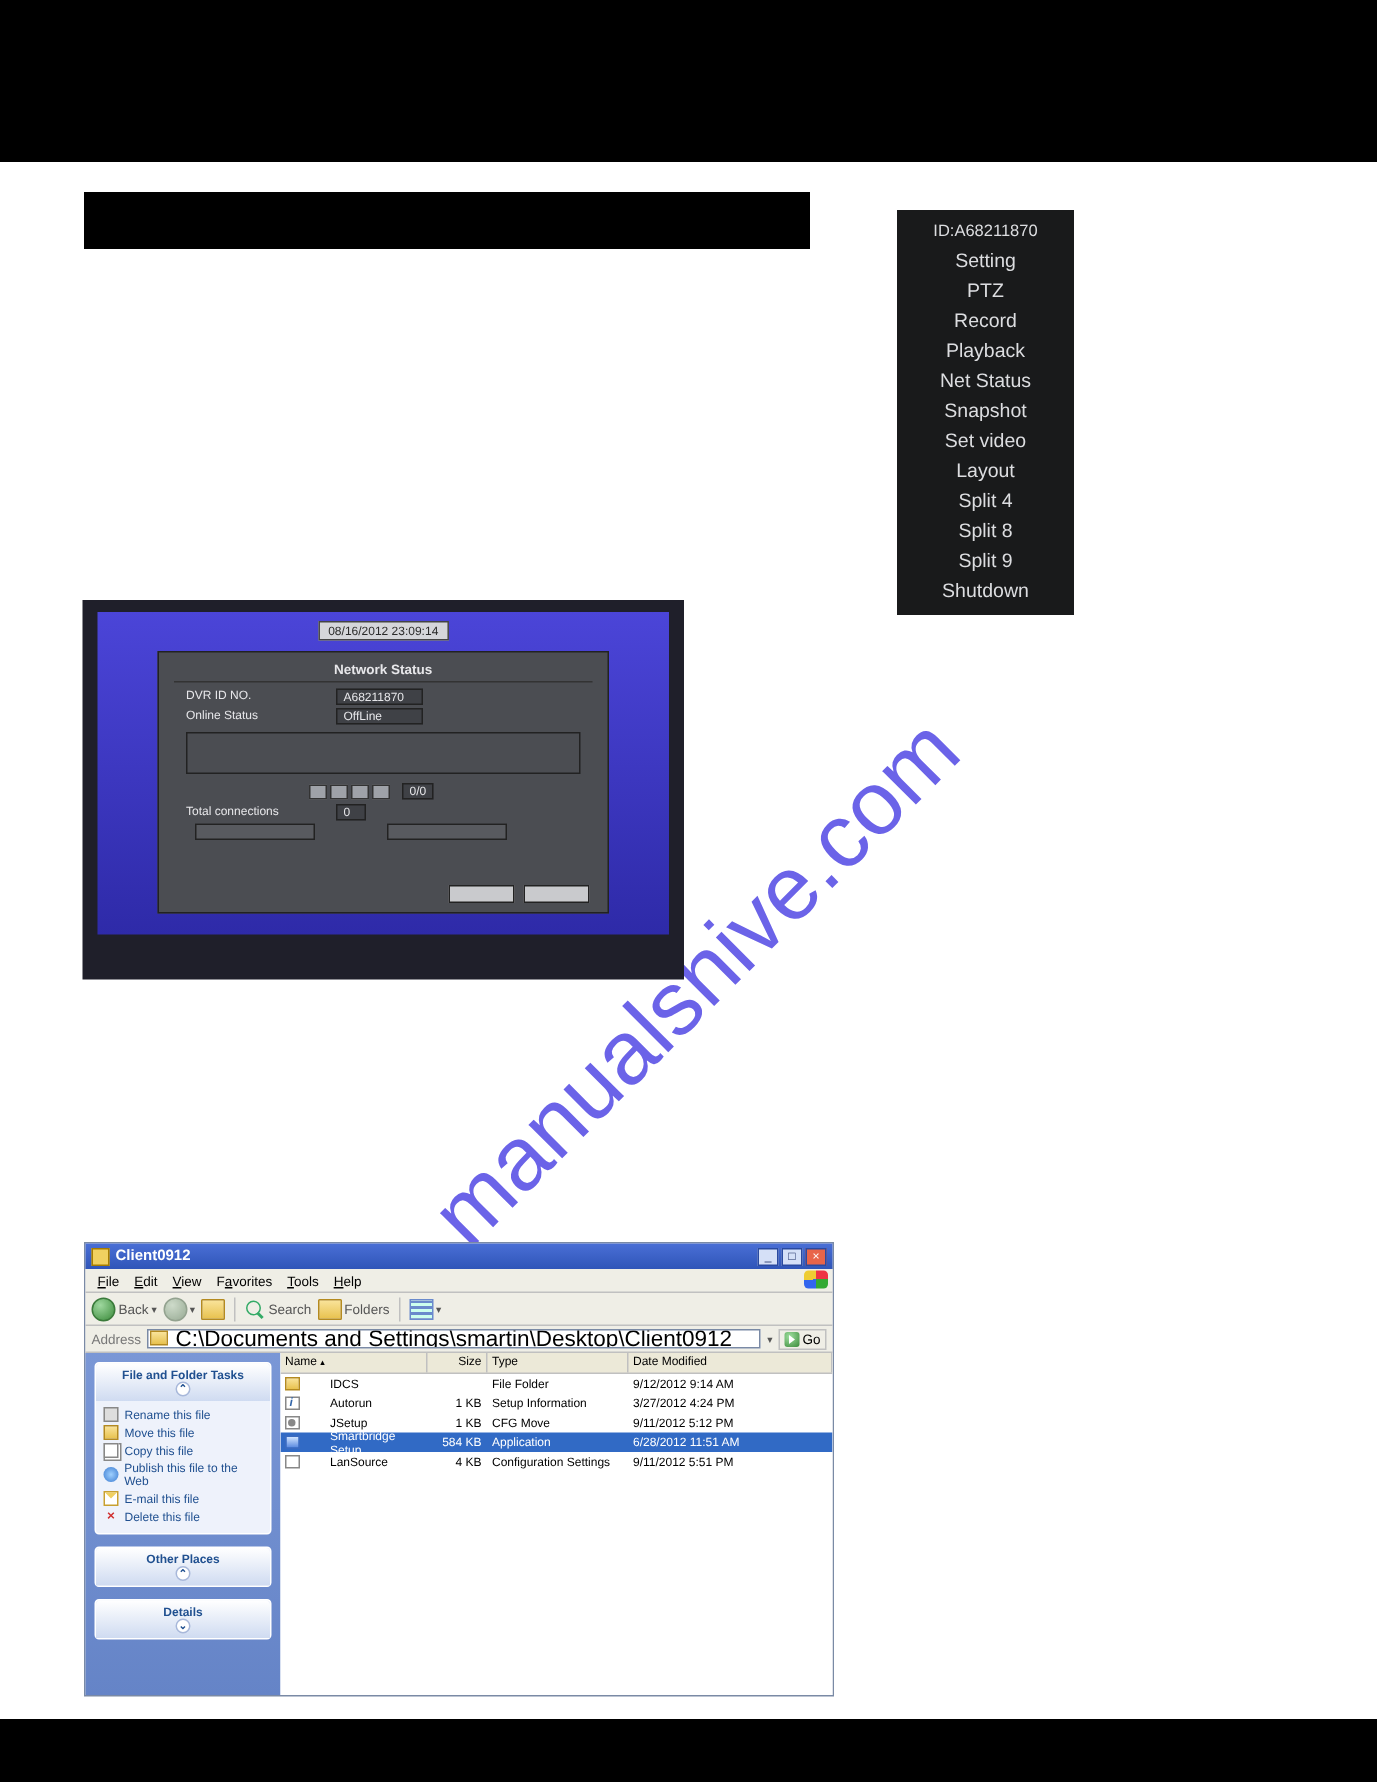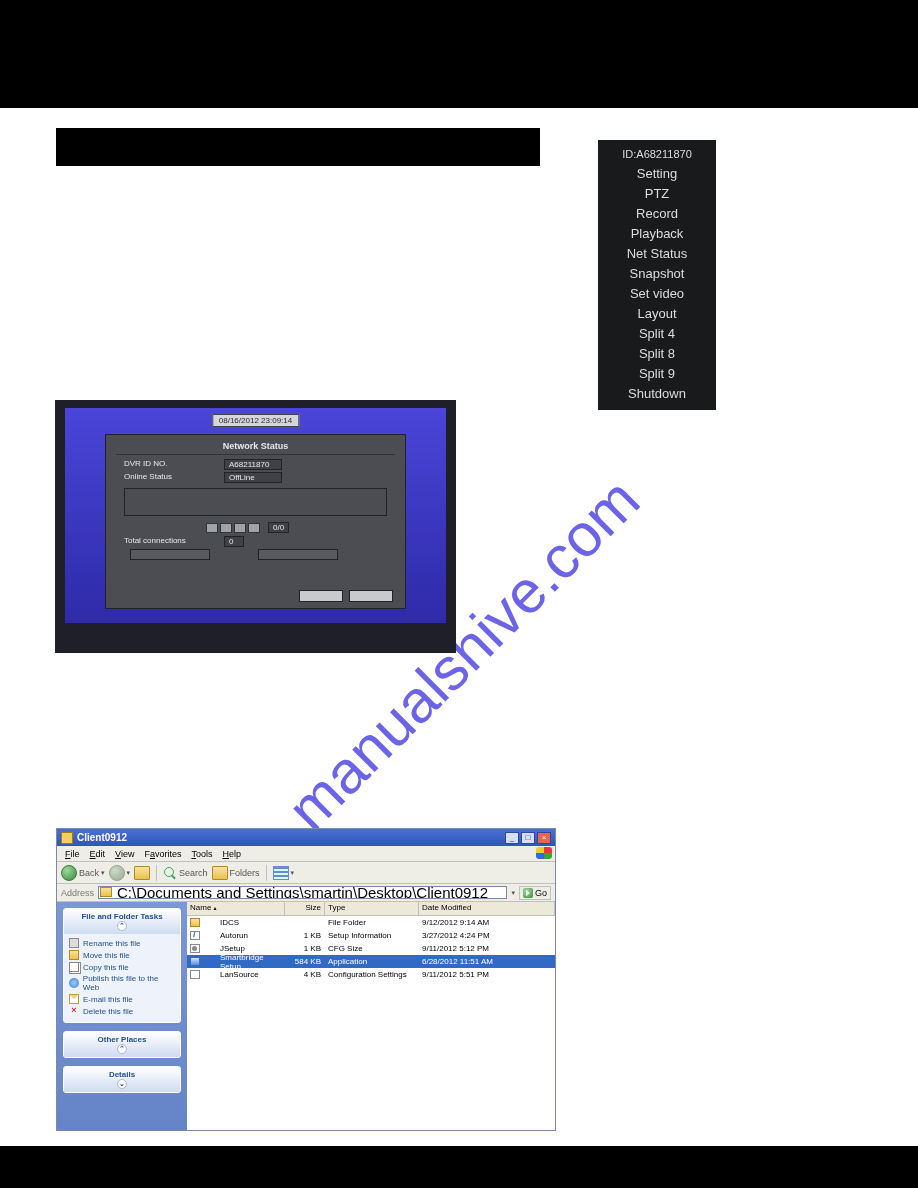--- a/index.html
+++ b/index.html
@@ -305,21 +305,21 @@
             <div class="cs">1 KB</div>
             <div class="ct">Setup Information</div>
             <div class="cd">3/27/2012 4:24 PM</div>
           </div>
           <div class="lr">
             <div class="cn">
               <span class="fico cfg"></span>
               <span>JSetup</span>
             </div>
             <div class="cs">1 KB</div>
-            <div class="ct">CFG Size</div>
+            <div class="ct">CFG Move</div>
             <div class="cd">9/11/2012 5:12 PM</div>
           </div>
           <div class="lr sel">
             <div class="cn">
               <span class="fico app"></span>
               <span>Smartbridge Setup</span>
             </div>
             <div class="cs">584 KB</div>
             <div class="ct">Application</div>
             <div class="cd">6/28/2012 11:51 AM</div>

